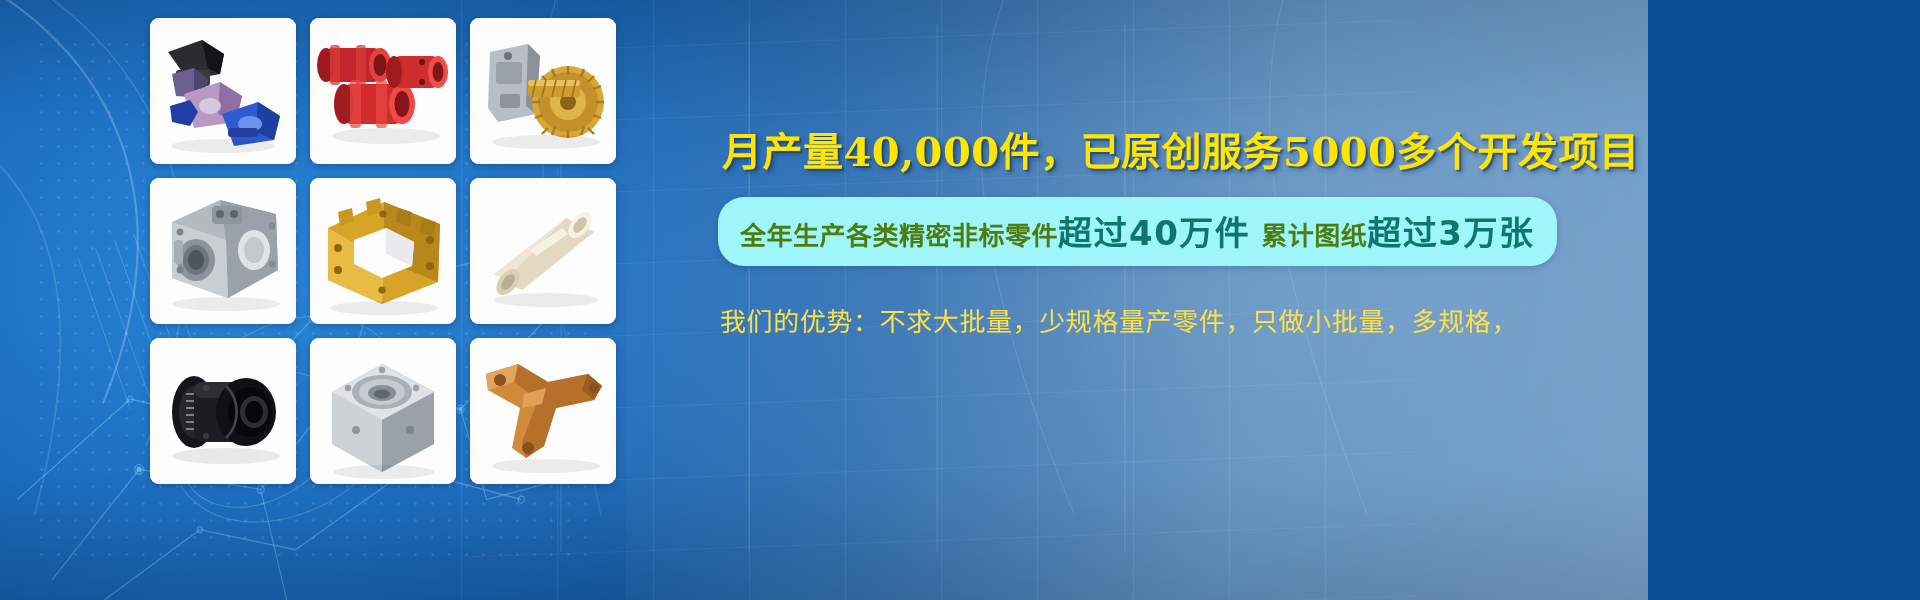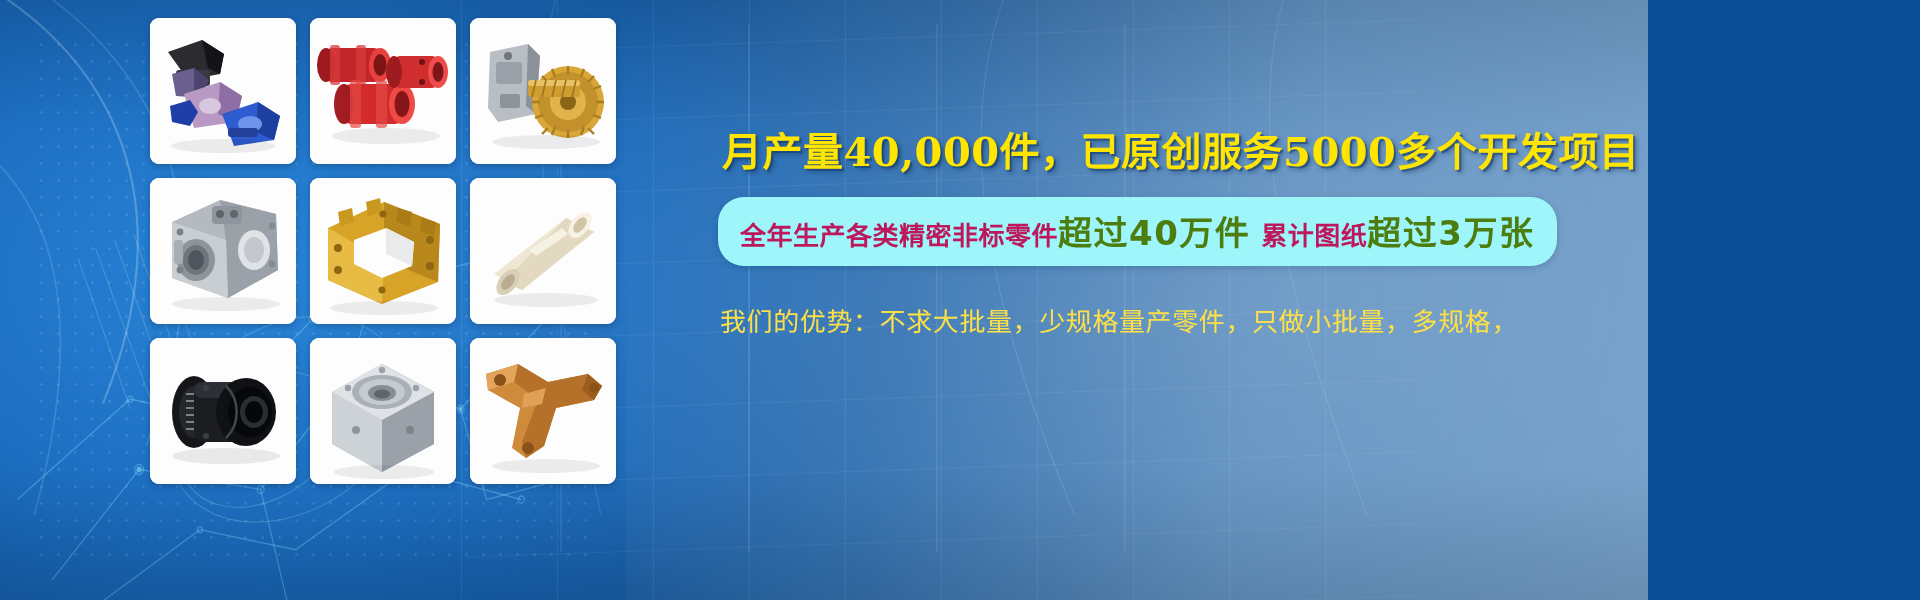--- a/index.html
+++ b/index.html
@@ -118,28 +118,28 @@
     display: inline-block;
     background: #9ef6fb;
     border-radius: 26px;
     padding: 9px 22px 11px 22px;
     white-space: nowrap;
     box-shadow: 0 2px 6px rgba(6,40,80,0.22);
   }
   .pill .t-black {
     font-size: 26px;
     font-weight: bold;
-    color: #be185d;
+    color: #4d7c0f;
     letter-spacing: .5px;
     vertical-align: baseline;
   }
   .pill .t-red {
     font-size: 34px;
     font-weight: bold;
-    color: #4d7c0f;
+    color: #0f766e;
     letter-spacing: 1.5px;
     vertical-align: baseline;
     font-family: "DejaVu Sans", "Liberation Sans", sans-serif;
   }
   .pill .sp { display: inline-block; width: 11px; }
 
   .para {
     margin: 34px 0 0 2px;
     font-size: 26px;
     line-height: 1.72;

